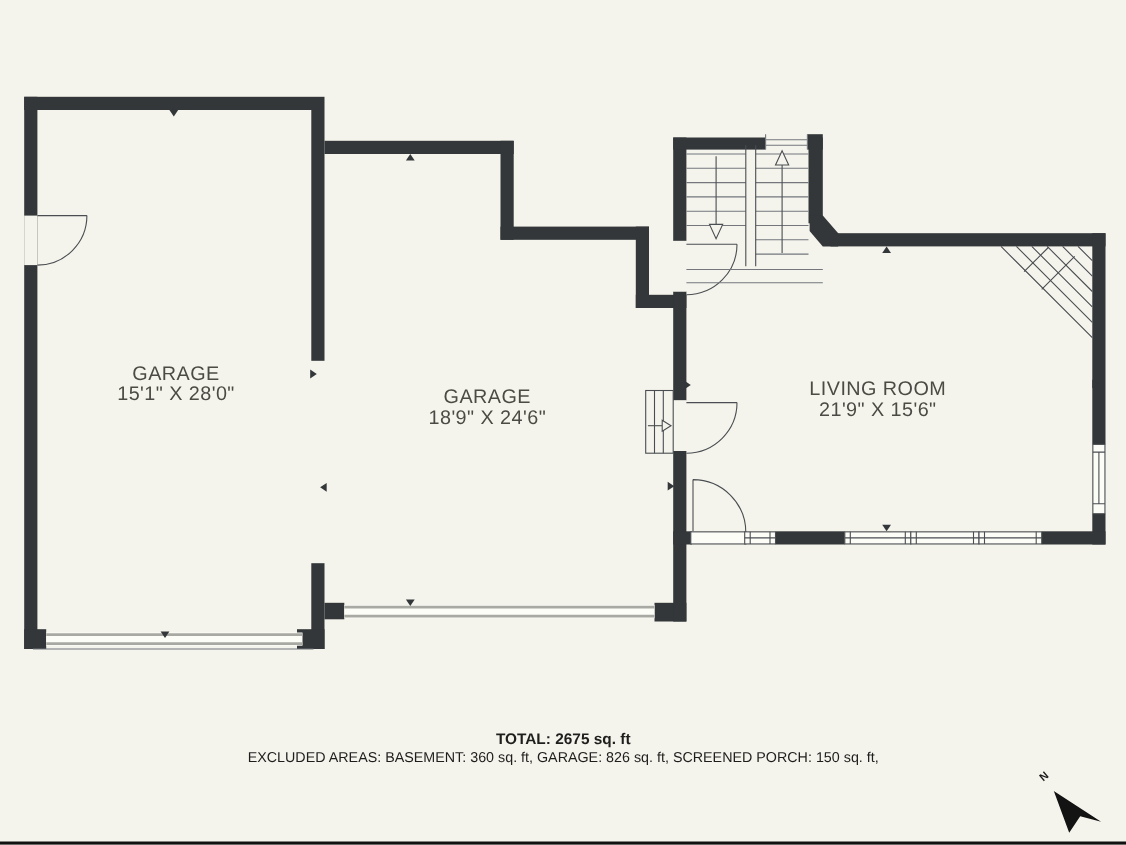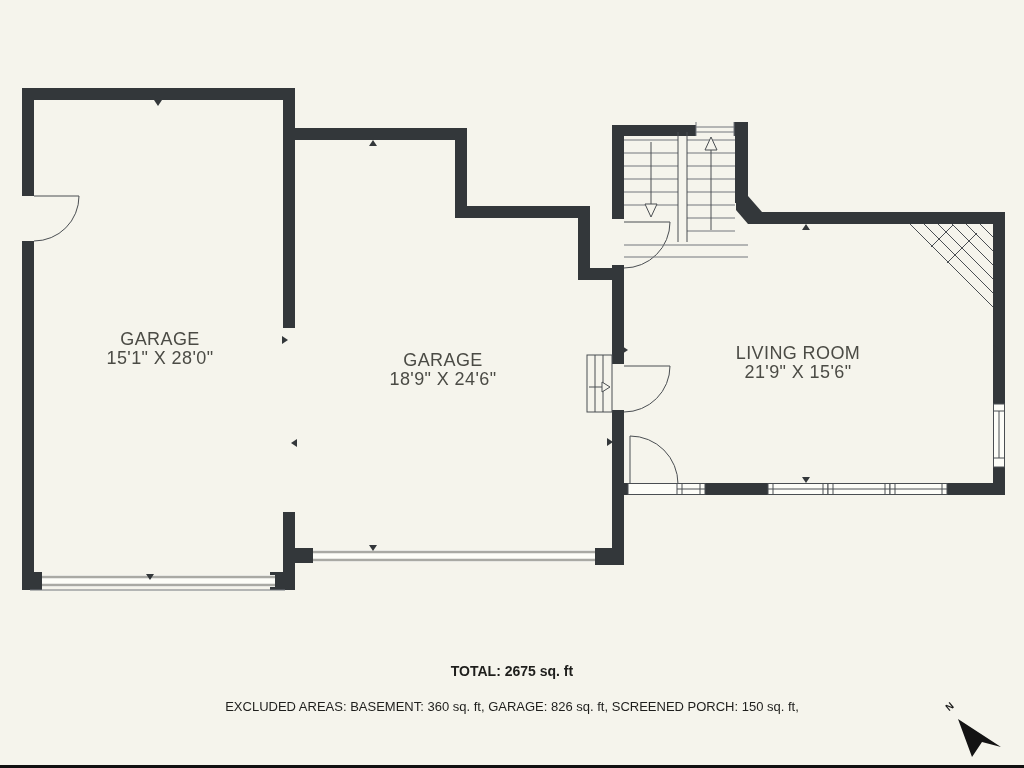--- a/index.html
+++ b/index.html
@@ -18,21 +18,21 @@
   .gd{stroke:var(--gray);stroke-width:2.5;fill:none}
   .gd-fill{fill:#fdfdf8;stroke:none}
   .win{fill:#fdfdf8;stroke:var(--line);stroke-width:1}
   .marker{fill:var(--wall);stroke:none}
   .hollow{fill:var(--bg);stroke:var(--line);stroke-width:1}
   .north{fill:#131313;stroke:none}
   .room-label{position:absolute;transform:translate(-50%,-50%);text-align:center;
           color:var(--text);letter-spacing:.4px;line-height:19px;font-size:18px;white-space:nowrap}
   .summary{position:absolute;left:0;right:0;top:663px;text-align:center;
           color:var(--sumtext);font-size:13px;line-height:16px}
-  .summary .total{font-weight:bold;font-size:14px;margin-bottom:20px}
+  .summary .total{font-weight:bold;font-size:14px;margin-bottom:2px}
   .north-n{position:absolute;left:946px;top:701px;font-size:10px;font-weight:600;
           color:#1b1b1b;transform:rotate(-40deg)}
   .bottom-bar{position:absolute;left:0;bottom:0;width:1024px;height:3px;background:#101010}
 </style>
 </head>
 <body>
 
 <div class="canvas">
 
   <svg width="1024" height="768" viewBox="0 0 1024 768">

